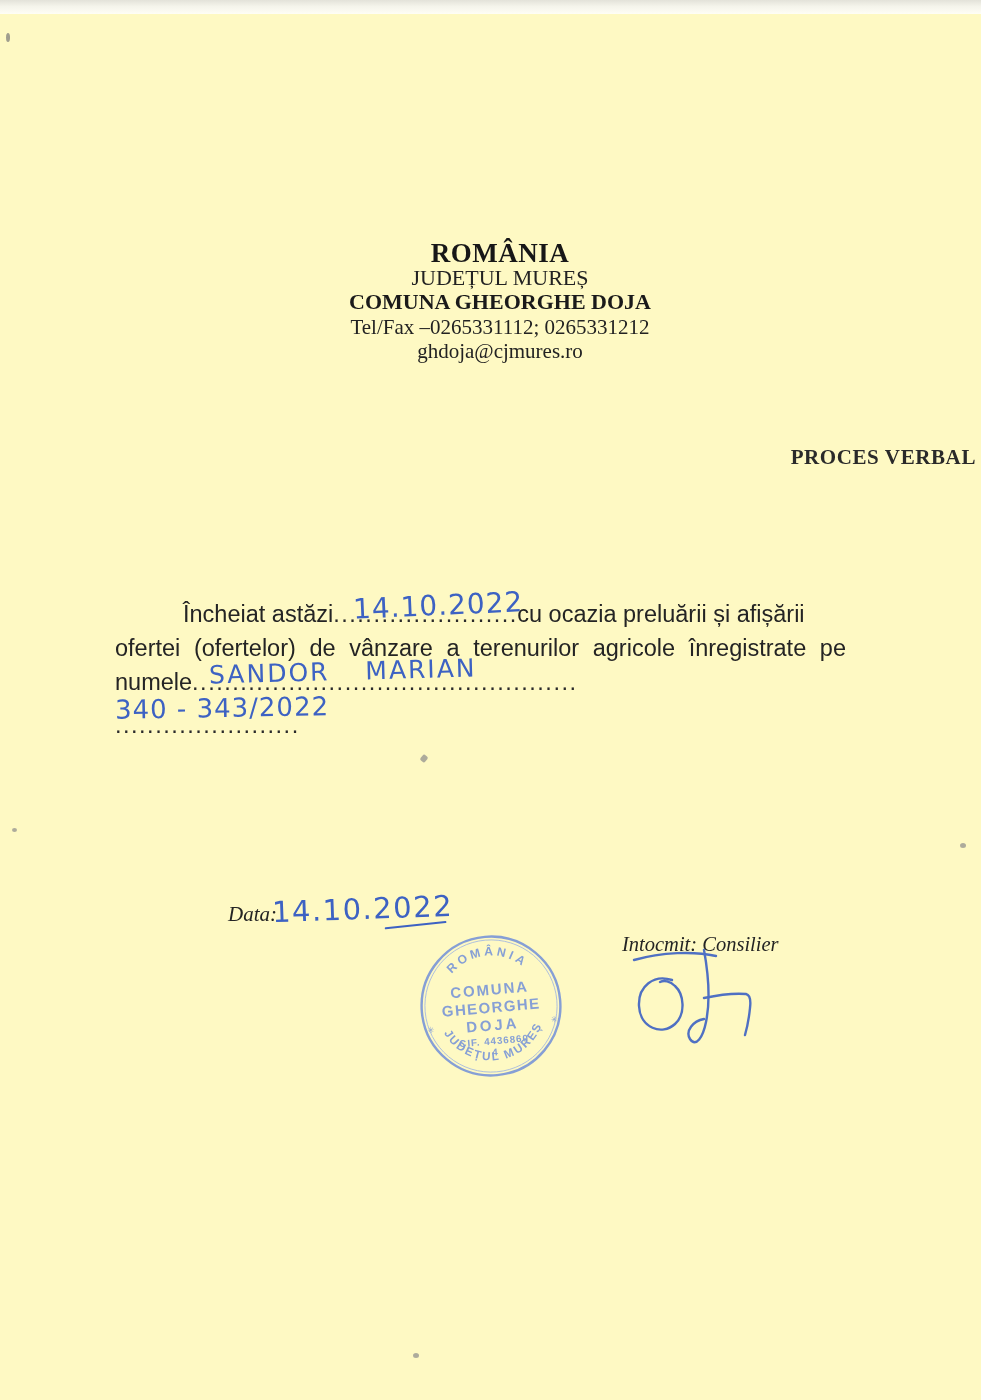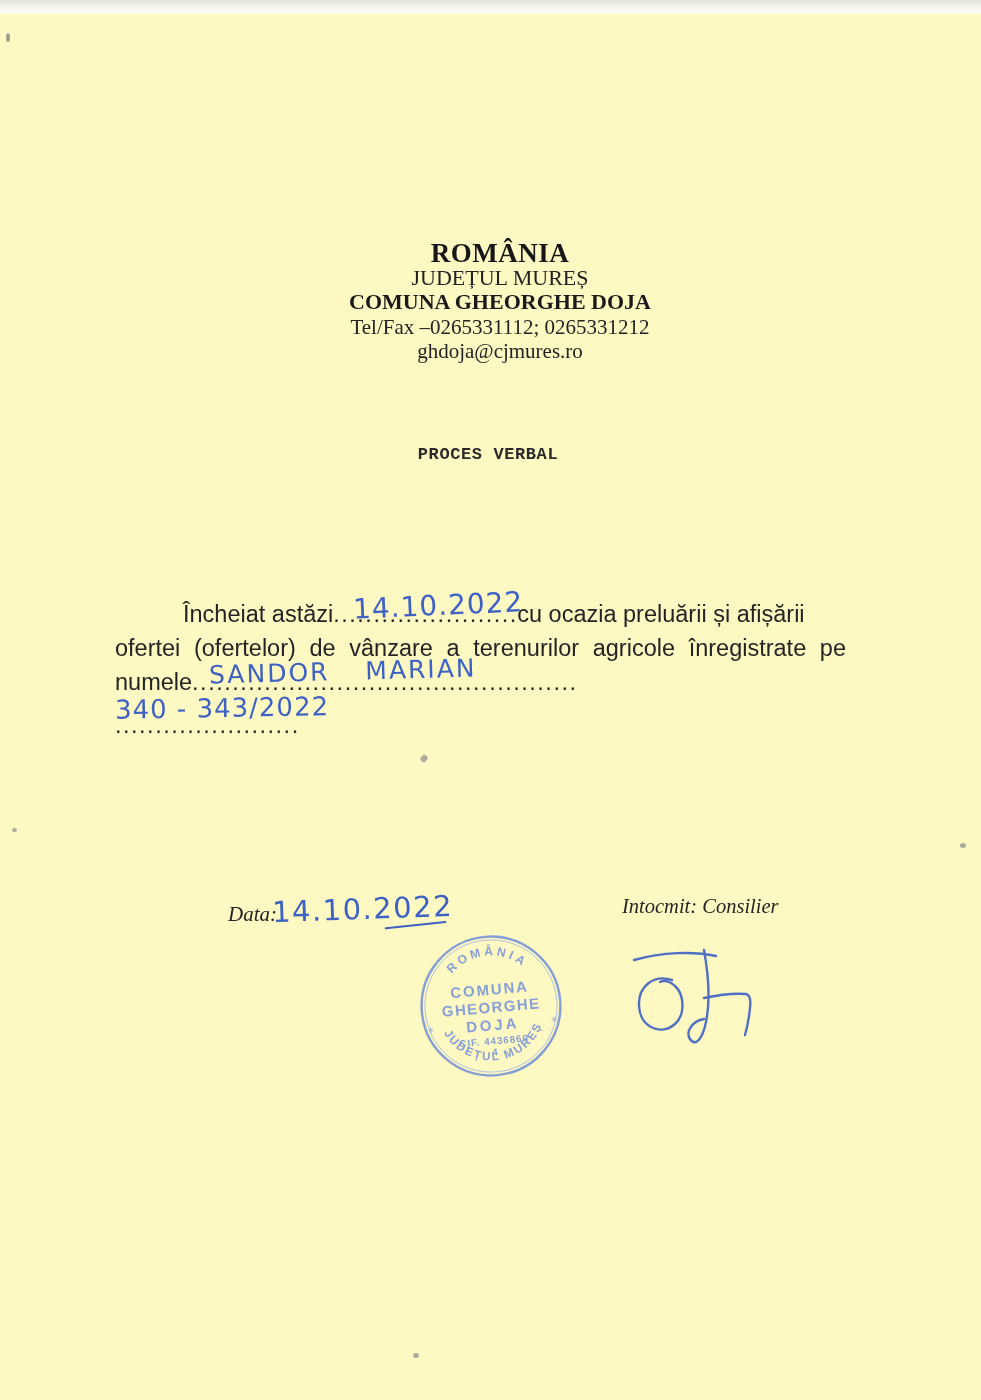--- a/index.html
+++ b/index.html
@@ -22,22 +22,22 @@
     text-align:center;line-height:24.5px;
   }
   .lh-country{font-size:27px;font-weight:bold;letter-spacing:.5px;color:#171717;}
   .lh-county{font-size:22px;color:#222;}
   .lh-commune{font-size:22px;font-weight:bold;color:#1a1a1a;}
   .lh-telfax{font-size:21px;color:#222;}
   .lh-email{font-size:21px;color:#222;}
   
   .doc-title{
     position:absolute;left:0;top:445px;width:976px;
-    text-align:center;font-size:17px;font-weight:bold;
-    letter-spacing:.6px;color:#2a2a2a;font-family:Liberation Mono, monospace;
+    text-align:right;font-size:21px;font-weight:bold;
+    letter-spacing:.6px;color:#2a2a2a;
   }
   
   .body-par{
     position:absolute;left:115px;top:601px;width:731px;
     font-family:"Liberation Sans", sans-serif;
     font-size:23.5px;color:#242424;
   }
   .b-line{height:34px;white-space:nowrap;display:flex;align-items:baseline;}
   .b-line.justified{display:block;text-align:justify;text-align-last:justify;white-space:normal;}
   .indent{display:inline-block;width:68px;}
@@ -63,21 +63,21 @@
   .hw-date2{
     position:absolute;left:272px;top:892px;
     font-family:"DejaVu Sans", sans-serif;font-size:29px;color:#3d62c3;
     transform:rotate(-2deg);letter-spacing:1.5px;white-space:nowrap;
   }
   .hw-date2::after{
     content:"";position:absolute;left:112px;bottom:-2px;width:62px;height:2px;
     background:#3d62c3;border-radius:2px;transform:rotate(-4deg);
   }
   .intocmit-block{
-    position:absolute;left:612px;top:894px;width:240px;
+    position:absolute;left:612px;top:932px;width:240px;
     font-style:italic;font-size:20.5px;line-height:24px;color:#242424;
   }
   .intocmit-block .l1{padding-left:10px;}
   
   .stamp{
     position:absolute;left:416px;top:931px;width:150px;height:150px;
     transform:rotate(-5deg);
     opacity:.92;
   }
   

